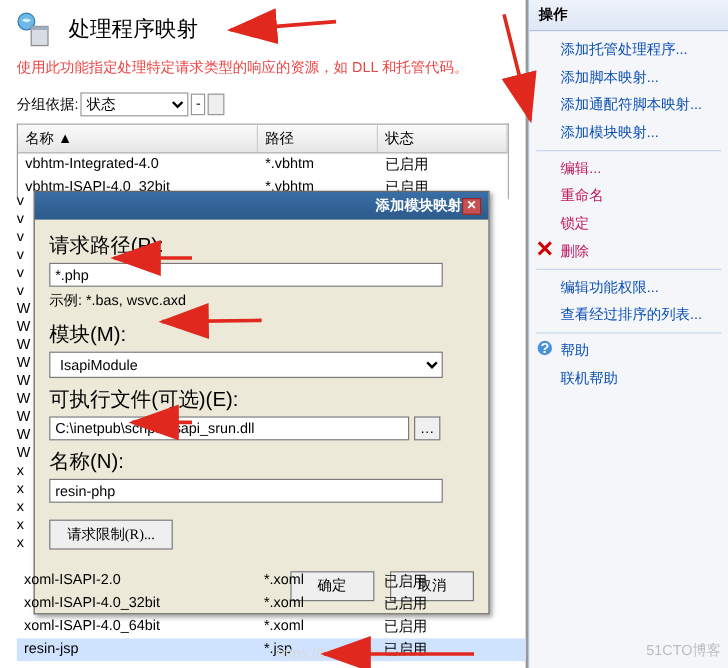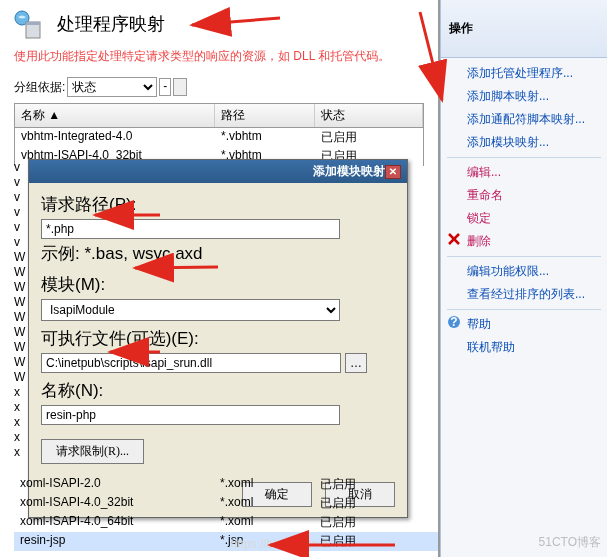--- a/index.html
+++ b/index.html
@@ -23,32 +23,32 @@
 .row{display:flex;padding:1px 6px;font-size:12px}
 .row .c1{width:200px}.row .c2{width:100px}.row .c3{flex:1}
 .row.sel{background:#cfe3ff}
 .xrows{position:absolute;left:14px;top:160px}
 .xrows div{font-size:12px;line-height:15px;color:#000}
 .dialog{position:absolute;left:28px;top:159px;width:380px;background:#ece9d8;border:1px solid #666;box-shadow:2px 2px 4px rgba(0,0,0,.4)}
 .titlebar{background:linear-gradient(#3a6ea5,#2c5a8a);color:#fff;padding:3px 6px;font-size:12px;font-weight:bold;display:flex;justify-content:flex-end;align-items:center}
 .titlebar .x{width:16px;height:14px;background:#c75050;border:1px solid #8a2a2a;color:#fff;text-align:center;line-height:12px;font-size:10px}
 .dlg-body{padding:10px 12px}
 .fl{margin-bottom:3px;font-size:17px}
-.inp{width:299px;height:20px;border:1px solid #7a7a7a;background:#fff;padding:1px 4px;font-size:12px;font-family:inherit}
+.inp{width:328px;height:20px;border:1px solid #7a7a7a;background:#fff;padding:1px 4px;font-size:12px;font-family:inherit}
 .inp-short{width:300px}
 .browse{width:22px;height:20px;border:1px solid #7a7a7a;background:#efefef;margin-left:4px;vertical-align:top}
-.example{font-size:17px;margin:3px 0 8px 0}
+.example{font-size:12px;margin:3px 0 8px 0}
 .btn{padding:3px 14px;border:1px solid #7a7a7a;background:#efefef;font-size:12px;font-family:Liberation Serif, serif}
 .dlg-actions{text-align:right;padding:8px 12px 10px 0}
 .dlg-actions .btn{margin-left:10px;min-width:70px}
 .spacer{height:6px}
 .bottom-grid{position:absolute;left:14px;bottom:6px;right:0}
 .bottom-grid .row{border:none}
 .arrow{position:absolute;pointer-events:none}
-.actions-head{background:linear-gradient(#eef3fb,#dde7f5);padding:20px 8px;font-weight:bold;border-bottom:1px solid #b0c4de;font-size:12px}
+.actions-head{background:linear-gradient(#eef3fb,#dde7f5);padding:4px 8px;font-weight:bold;border-bottom:1px solid #b0c4de;font-size:12px}
 .actions-body{padding:4px 0}
 .act{padding:3px 10px 3px 26px;color:#0b4fb5;font-size:12px;cursor:pointer;position:relative}
 .act.black{color:#be185d}
 .act .ico{position:absolute;left:6px;top:2px;width:14px;height:14px}
 .sep{border-top:1px solid #c9d6ea;margin:3px 6px}
 .watermark{position:absolute;right:6px;bottom:6px;color:#bdbdbd;font-size:12px}
 .watermark2{position:absolute;right:110px;bottom:6px;color:#d8d8d8;font-size:12px}
 select.inp{height:22px}
 </style>
 </head>

